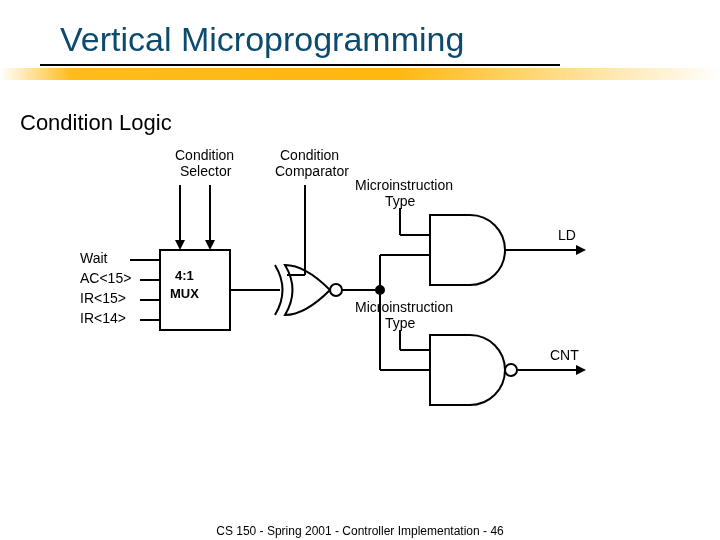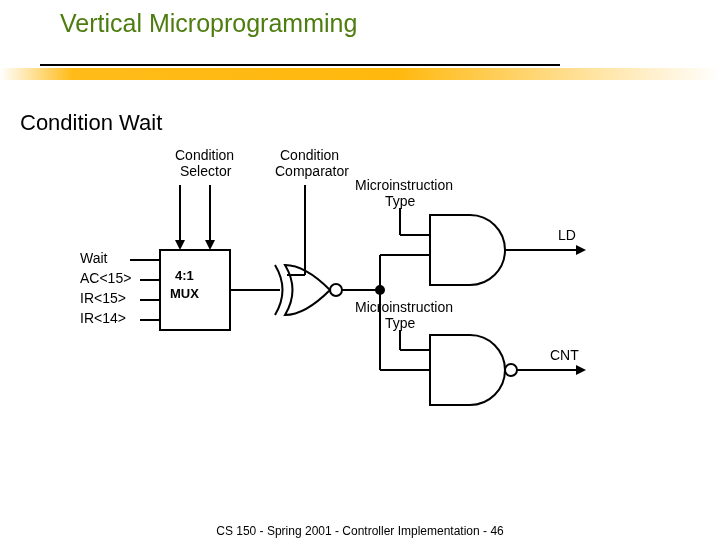--- a/index.html
+++ b/index.html
@@ -7,24 +7,24 @@
     padding: 0;
     width: 720px;
     height: 540px;
     background: white;
     font-family: Arial, sans-serif;
     position: relative;
     overflow: hidden;
   }
   .title {
     font-family: "Comic Sans MS", cursive, sans-serif;
-    font-size: 25px;
-    color: #4d7c0f;
+    font-size: 34px;
+    color: #0c4a6e;
     position: absolute;
-    top: 9px;
+    top: 20px;
     left: 60px;
   }
   .subtitle {
     font-family: "Comic Sans MS", cursive, sans-serif;
     font-size: 22px;
     color: black;
     position: absolute;
     top: 110px;
     left: 20px;
   }
@@ -75,21 +75,21 @@
     fill: none;
   }
   .diagram .filled { fill: black; }
 </style>
 </head>
 <body>
 
 <div class="underline"></div>
 <div class="underline2"></div>
 <div class="title">Vertical Microprogramming</div>
-<div class="subtitle">Condition Wait</div>
+<div class="subtitle">Condition Logic</div>
 
 <svg class="diagram" viewBox="0 0 560 300">
 
   <rect x="80" y="110" width="70" height="80"></rect>
   <text x="95" y="140" class="block-text">4:1</text>
   <text x="90" y="158" class="block-text">MUX</text>
 
   <text x="0" y="123">Wait</text>
   <line x1="50" y1="120" x2="80" y2="120"></line>
   <text x="0" y="143">AC&lt;15&gt;</text>

